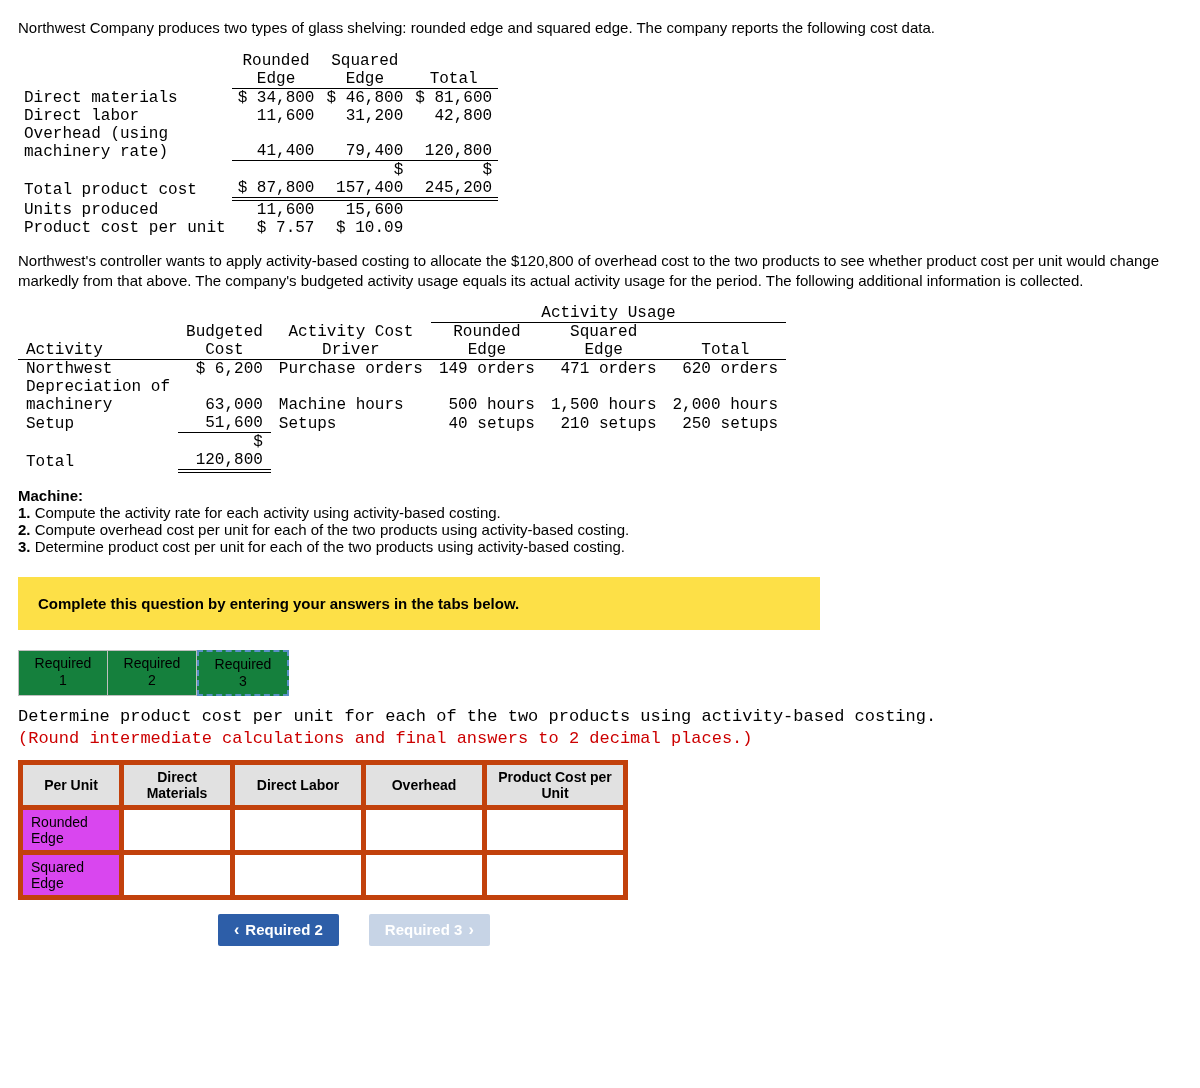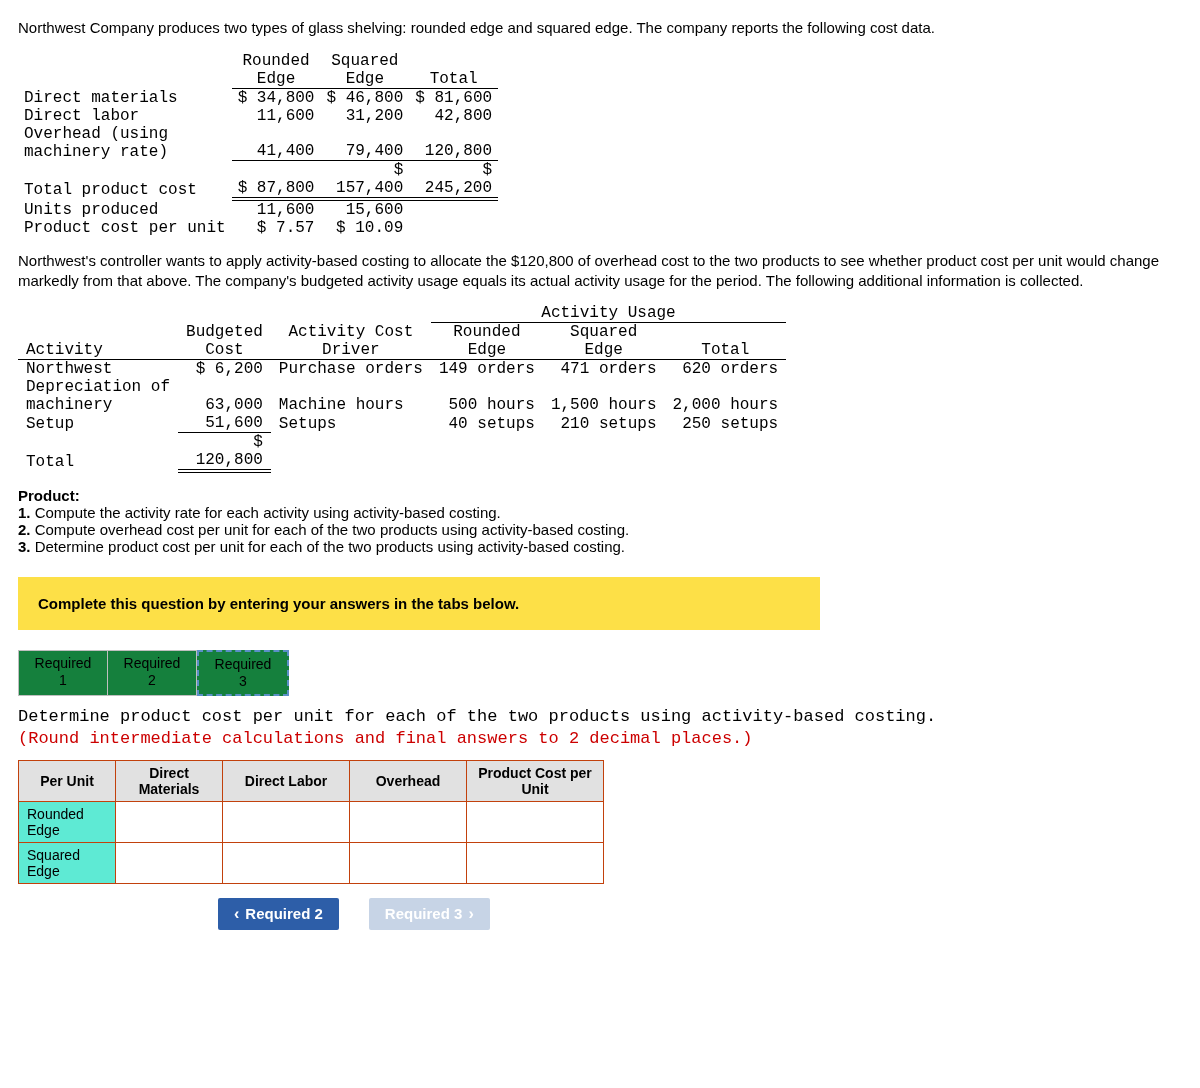--- a/index.html
+++ b/index.html
@@ -42,26 +42,26 @@
     background: #15803d;
     line-height: 1.2;
     width: 68px;
   }
   .tab + .tab { border-left: none; }
   .tab.active { border: 2px dashed #5b8fc7; border-left: 2px dashed #5b8fc7; }
   .instruct { margin-top: 10px; font-family: "Courier New", monospace; font-size: 17px; line-height: 1.3; }
   .instruct .red { color: #cc0000; }
   table.answer { border-collapse: collapse; margin-top: 10px; }
   table.answer th, table.answer td {
-    border: 1px solid #c2410c;
+    border: 5px solid #c2410c;
     font-size: 14px;
     padding: 4px 8px;
   }
   table.answer th { background: #e1e1e1; font-weight: bold; text-align: center; }
-  table.answer td.rowlbl { background: #5eead4; text-align: left; }
+  table.answer td.rowlbl { background: #d946ef; text-align: left; }
   table.answer td.inp { background: #fff; min-width: 90px; height: 22px; }
   .navbtns { display: flex; gap: 30px; margin-top: 14px; margin-left: 200px; }
   .navbtn {
     display: inline-flex; align-items: center; gap: 6px;
     padding: 7px 16px; color: #fff; font-weight: bold;
     border-radius: 2px; font-size: 15px; cursor: pointer;
   }
   .navbtn.prev { background: #2d5ea8; }
   .navbtn.next { background: #c7d4e6; color: #fff; }
   .chev { font-size: 16px; font-weight: bold; }
@@ -165,21 +165,21 @@
     <td class="col-num dbb"><span>$</span><br><span>120,800</span></td>
     <td></td>
         <td></td>
         <td></td>
         <td></td>
   </tr>
 </tbody>
   </table>
 
 <div class="required">
-  <div><b>Product:</b></div>
+  <div><b>Machine:</b></div>
   <div><b>1.</b> Compute the activity rate for each activity using activity-based costing.</div>
   <div><b>2.</b> Compute overhead cost per unit for each of the two products using activity-based costing.</div>
   <div><b>3.</b> Determine product cost per unit for each of the two products using activity-based costing.</div>
 </div>
 
 <div class="complete-bar">Complete this question by entering your answers in the tabs below.</div>
 
 <div class="tabs">
   <div class="tab"><span>Required</span><br><span>1</span></div>
   <div class="tab"><span>Required</span><br><span>2</span></div>

